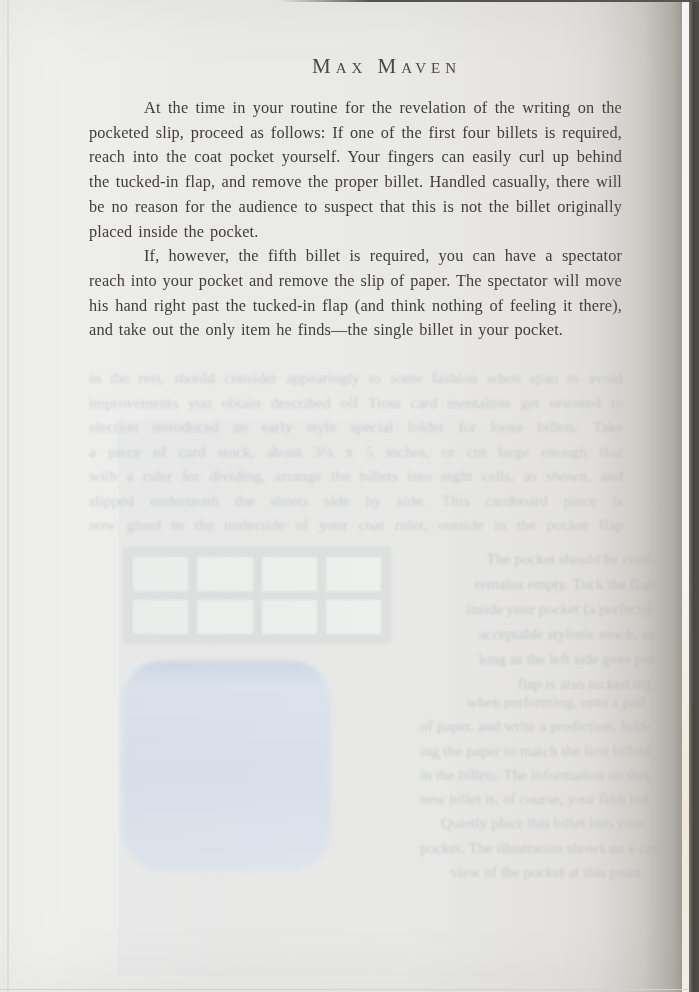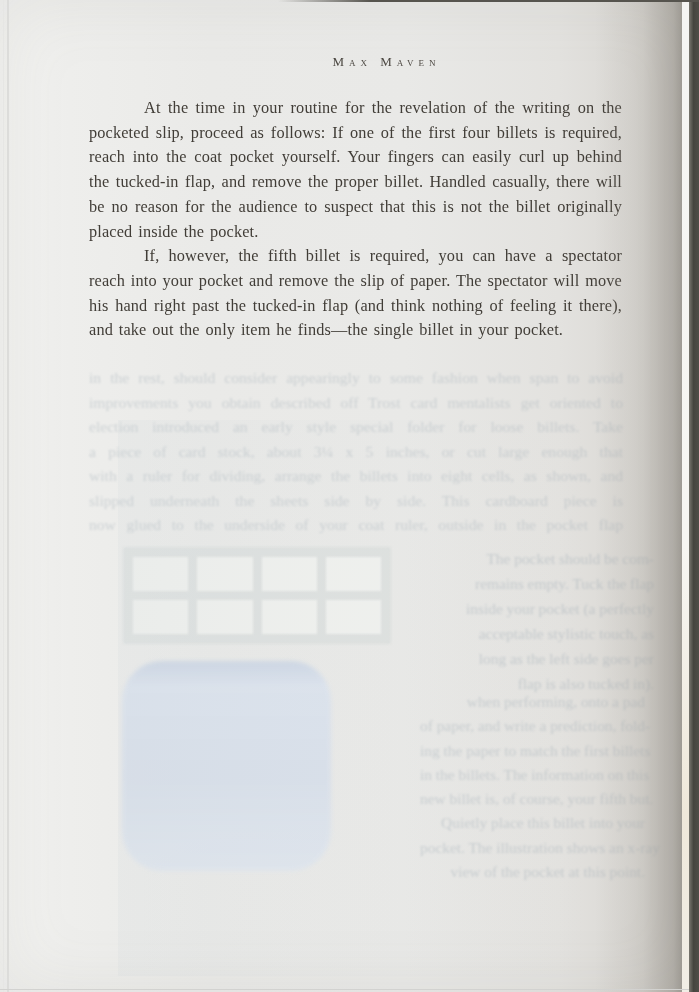--- a/index.html
+++ b/index.html
@@ -28,21 +28,21 @@
   .top-dark-line    { position:absolute; left:278px; right:0; top:0; height:2px;
                       background:linear-gradient(90deg, rgba(85,83,78,0) 0%, #56544e 22%, #56544e 100%); }
   .bottom-line      { position:absolute; left:0; right:10px; bottom:2px; height:1px; background:#d2d2d0; }
   .lower-tint       { position:absolute; left:118px; top:420px; bottom:16px; width:560px;
                       background:linear-gradient(90deg, rgba(192,203,209,0.12), rgba(192,203,209,0.05) 35%, rgba(192,203,209,0) 85%); }
 
   
   .running-header {
     position:absolute; left:89px; width:533px; top:54px;
     text-align:center; padding-left:62px; box-sizing:border-box;
-    font-variant: small-caps; font-size:13px; letter-spacing:5px;
+    font-variant: small-caps; font-size:21px; letter-spacing:5px;
     color:#4b4741;
   }
   .bodytext {
     position:absolute; left:89px; top:96px; width:533px;
     font-size:16.3px; line-height:24.7px; color:#413d37;
     text-align:justify; letter-spacing:0.15px; word-spacing:1.6px;
   }
   .bodytext p { margin:0; text-indent:55px; }
 
   

